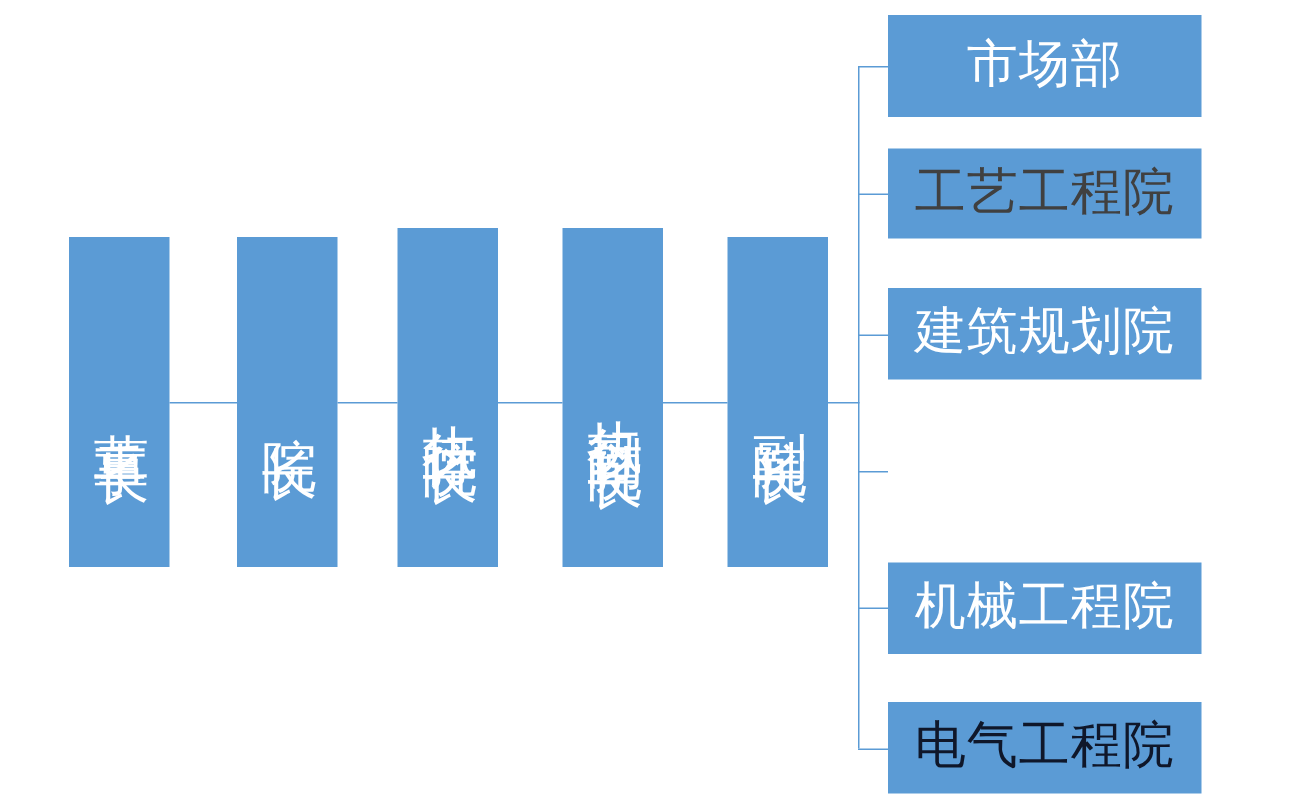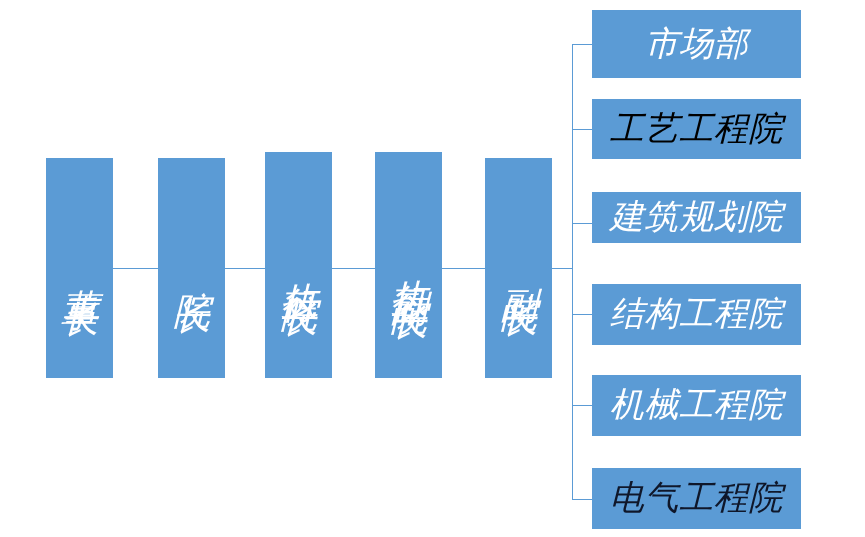--- a/index.html
+++ b/index.html
@@ -21,21 +21,20 @@
     position: absolute;
     background: #5B9BD5;
     color: #ffffff;
     box-sizing: border-box;
     display: flex;
     align-items: center;
     justify-content: center;
     text-align: center;
     line-height: 1.18;
     user-select: none;
-    font-style: italic;
   }
 
   
   .node.vertical {
     writing-mode: vertical-rl;
     text-orientation: upright;
     letter-spacing: 0.16em;
     font-size: 37px;
   }
 
@@ -92,31 +91,28 @@
   </div>
 
   <div class="node vertical" style="left: 485px; top: 158px; width: 67px; height: 220px; background: rgb(91, 155, 213); color: rgb(255, 255, 255);">
     <span>副院长</span>
   </div>
 
   <div class="node horizontal" style="left: 592px; top: 10px; width: 209px; height: 68px; background: rgb(91, 155, 213); color: rgb(255, 255, 255);">
     <span>市场部</span>
   </div>
 
-  <div class="node horizontal" style="left: 592px; top: 99px; width: 209px; height: 60px; background: rgb(91, 155, 213); color: #000000;">
+  <div class="node horizontal" style="left: 592px; top: 99px; width: 209px; height: 60px; background: rgb(91, 155, 213); color: #404040;">
     <span>工艺工程院</span>
   </div>
 
-  <div class="node horizontal" style="left: 592px; top: 192px; width: 209px; height: 51px; background: rgb(91, 155, 213); color: rgb(255, 255, 255);">
+  <div class="node horizontal" style="left: 592px; top: 192px; width: 209px; height: 61px; background: rgb(91, 155, 213); color: rgb(255, 255, 255);">
     <span>建筑规划院</span>
   </div>
 
-  <div class="node horizontal" style="left: 592px; top: 284px; width: 209px; height: 61px; background: rgb(91, 155, 213); color: rgb(255, 255, 255);">
-    <span>结构工程院</span>
-  </div>
 
   <div class="node horizontal" style="left: 592px; top: 375px; width: 209px; height: 61px; background: rgb(91, 155, 213); color: rgb(255, 255, 255); align-items: center;">
     <span>机械工程院</span>
   </div>
 
   <div class="node horizontal" style="left: 592px; top: 468px; width: 209px; height: 61px; background: rgb(91, 155, 213); color: #0f172a;">
     <span>电气工程院</span>
   </div>
 
 </div>

